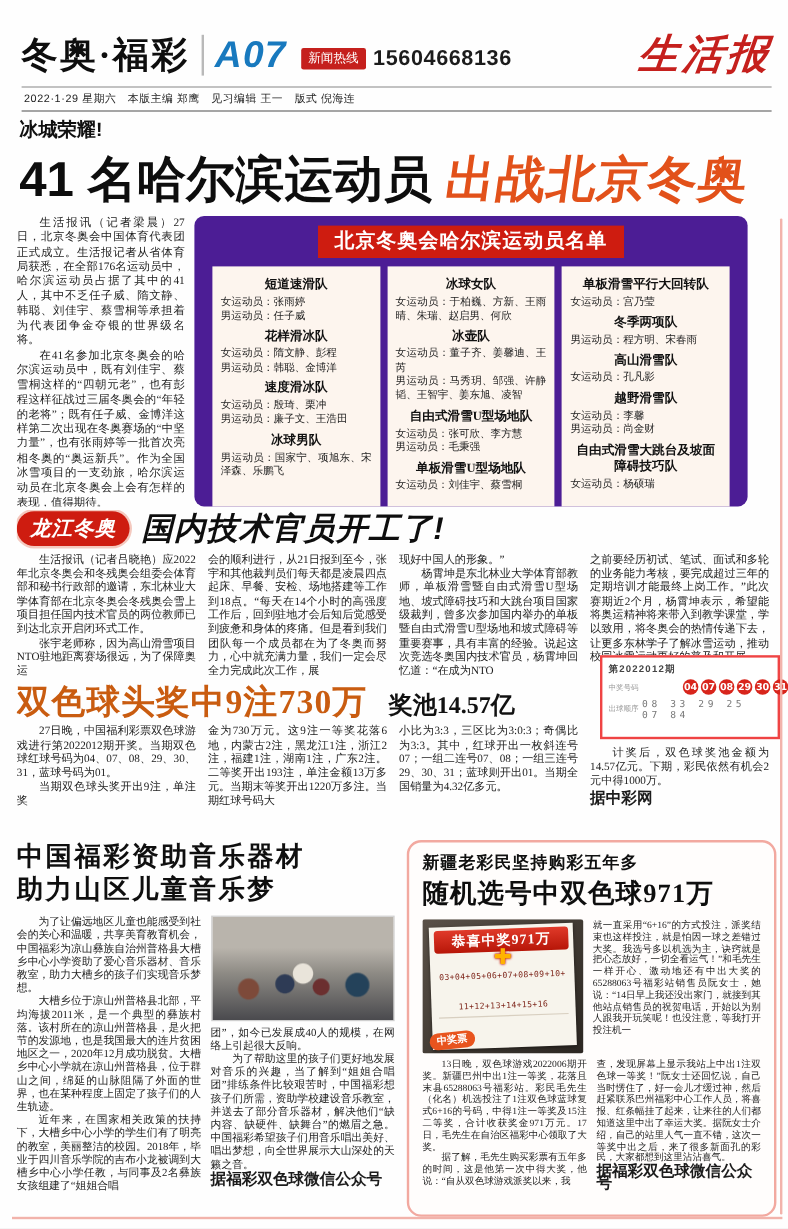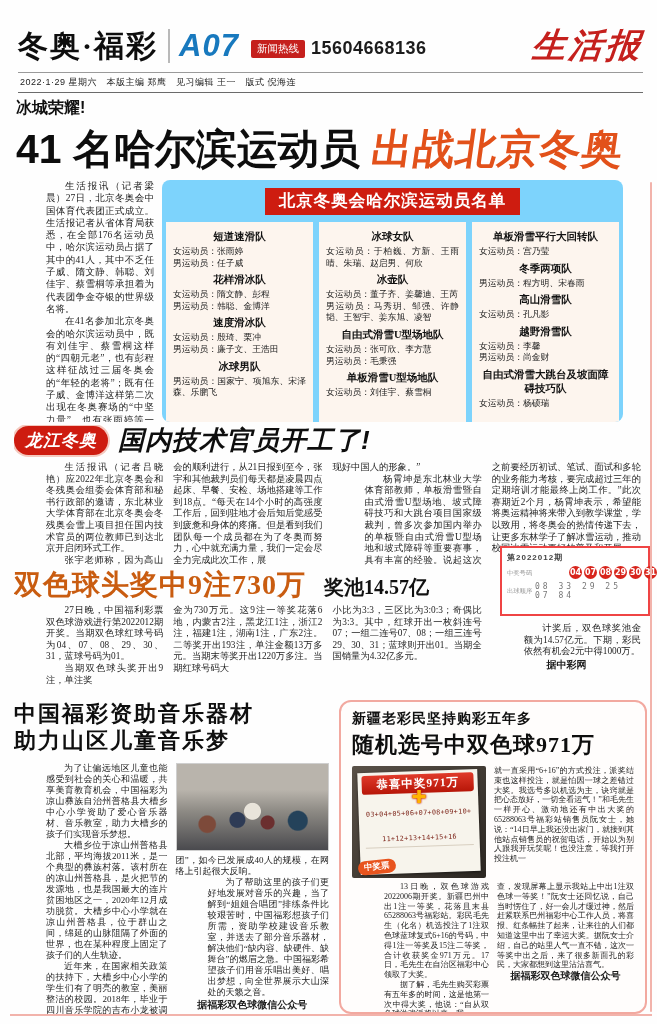--- a/index.html
+++ b/index.html
@@ -23,23 +23,23 @@
   #lead-block{position:absolute;left:16px;top:98px;right:10px;height:78px;}
   .kicker{font-size:16px;font-weight:bold;color:#101010;}
   .bigline{display:flex;align-items:baseline;margin-top:3px;white-space:nowrap;}
   .h-black{font-size:41px;font-weight:900;color:#0d0d0d;letter-spacing:0px;}
   .h-orange{font-size:41px;font-weight:900;color:#e2511a;margin-left:12px;transform:skewX(-8deg);letter-spacing:1px;}
 
   
   #main-row{position:absolute;left:14px;top:180px;right:10px;height:242px;display:flex;gap:8px;}
   .c{ text-align:justify;}
   .p{margin:0;}
-  .ind{text-indent:2em;margin-left:32px;}
+  .ind{text-indent:2em;}
   #lead-article{width:140px;flex:none;font-size:9.5px;line-height:12.3px;overflow:hidden;}
-  #roster-box{flex:1;background:#7dd3fc;border-radius:8px;padding:7px 4px 8px;overflow:hidden;margin-right:24px;}
+  #roster-box{flex:1;background:#4c1d95;border-radius:8px;padding:7px 15px 8px;overflow:hidden;margin-right:24px;}
   #roster-title{width:fit-content;margin:1px auto 7px;background:#ce1c10;color:#fff;
                 font-size:16.5px;font-weight:bold;letter-spacing:1px;padding:2px 14px 3px;}
   .roster-cols{display:flex;gap:6px;}
   .rcol{flex:1;background:#fdf5ee;padding:4px 7px 6px;min-height:192px;}
   .tname{font-size:10.5px;font-weight:bold;text-align:center;margin:4px 0 2px;color:#111;}
   .ath{font-size:8.8px;line-height:11.6px;color:#222;text-align:justify;}
 
   
   #longjiang{position:absolute;left:14px;top:425px;right:16px;height:140px;overflow:hidden;}
   .lj-head{display:flex;align-items:center;gap:10px;height:30px;}
@@ -50,21 +50,21 @@
   .lj-cols .c{flex:1;font-size:9.3px;line-height:11.6px;}
 
   
   #ssq{position:absolute;left:14px;top:566px;right:16px;height:126px;overflow:hidden;}
   .ssq-head{display:flex;align-items:baseline;gap:18px;height:34px;}
   .ssq-title{font-size:28px;font-weight:900;color:#c95c10;letter-spacing:1px;}
   .ssq-jackpot{font-size:20px;font-weight:bold;color:#111;}
   .ssq-cols{display:flex;gap:10px;margin-top:5px;}
   .ssq-cols .c{flex:1;font-size:9.3px;line-height:11.6px;}
   .ssq-tail{flex:none;width:146px;padding-top:18px;font-size:9.3px;line-height:11.6px;}
-  .byline{text-align:center;font-weight:bold;font-size:10px;margin-top:1px;}
+  .byline{text-align:left;font-weight:bold;font-size:13px;margin-top:1px;}
 
   
   #draw-box{position:absolute;left:500px;top:546px;width:150px;height:70px;background:#fff;
             border:2px solid #ef4444;box-sizing:border-box;padding:4px 5px;}
   .draw-issue{font-size:8px;color:#444;font-weight:bold;letter-spacing:1px;}
   .draw-row{display:flex;align-items:center;margin-top:3px;}
   .draw-label{font-size:7px;color:#999;width:28px;flex:none;transform:scale(.9);transform-origin:left;}
   .balls{display:flex;gap:2px;align-items:center;padding-left:34px;}
   .ball{width:13px;height:13px;border-radius:50%;color:#fff;font-size:8px;line-height:13px;text-align:center;
         font-weight:bold;font-family:"DejaVu Sans",sans-serif;}

